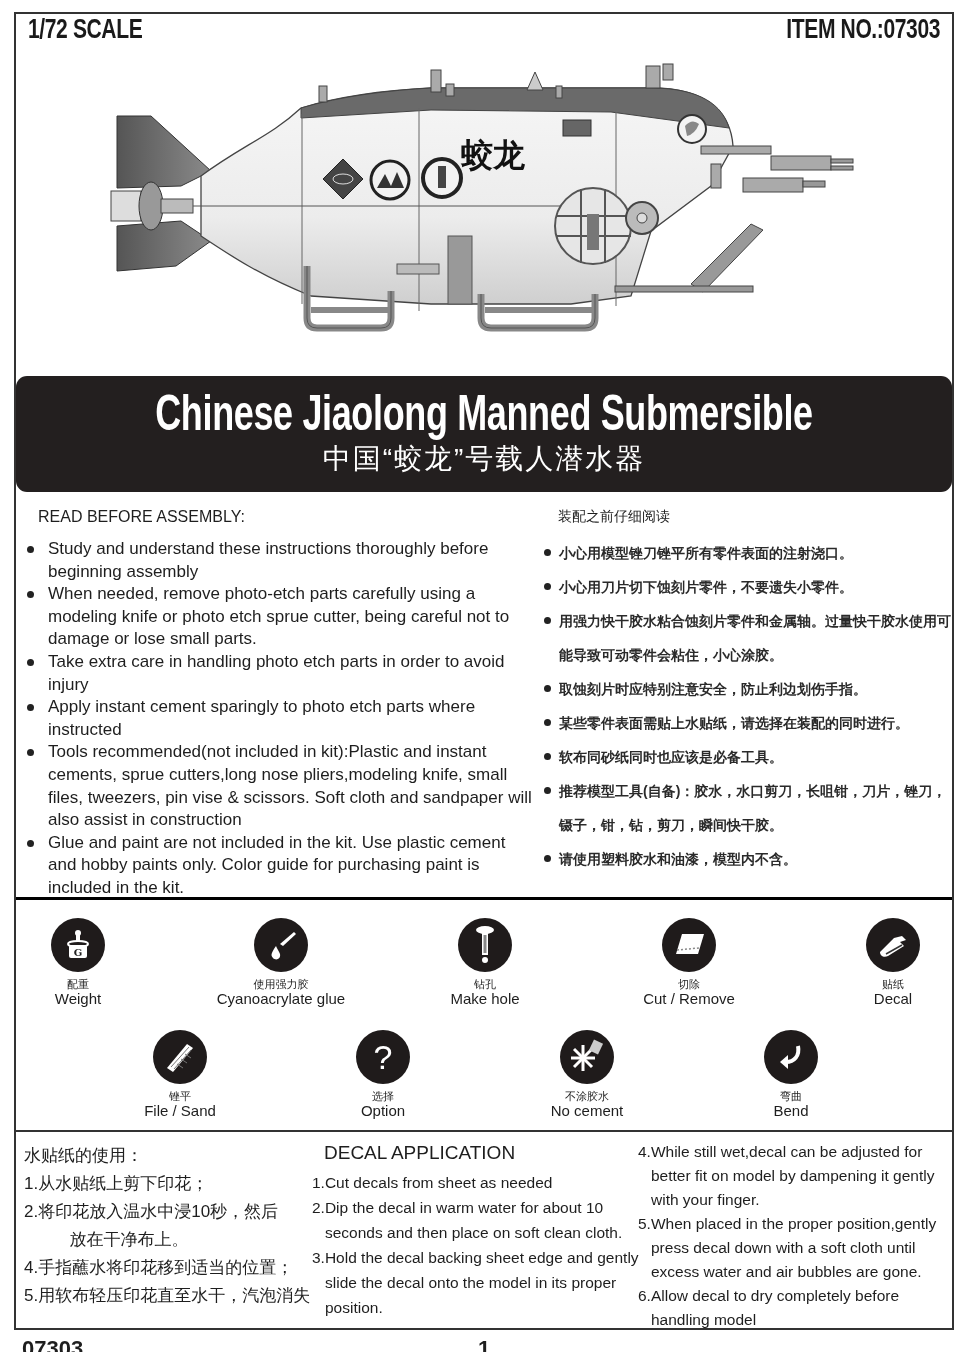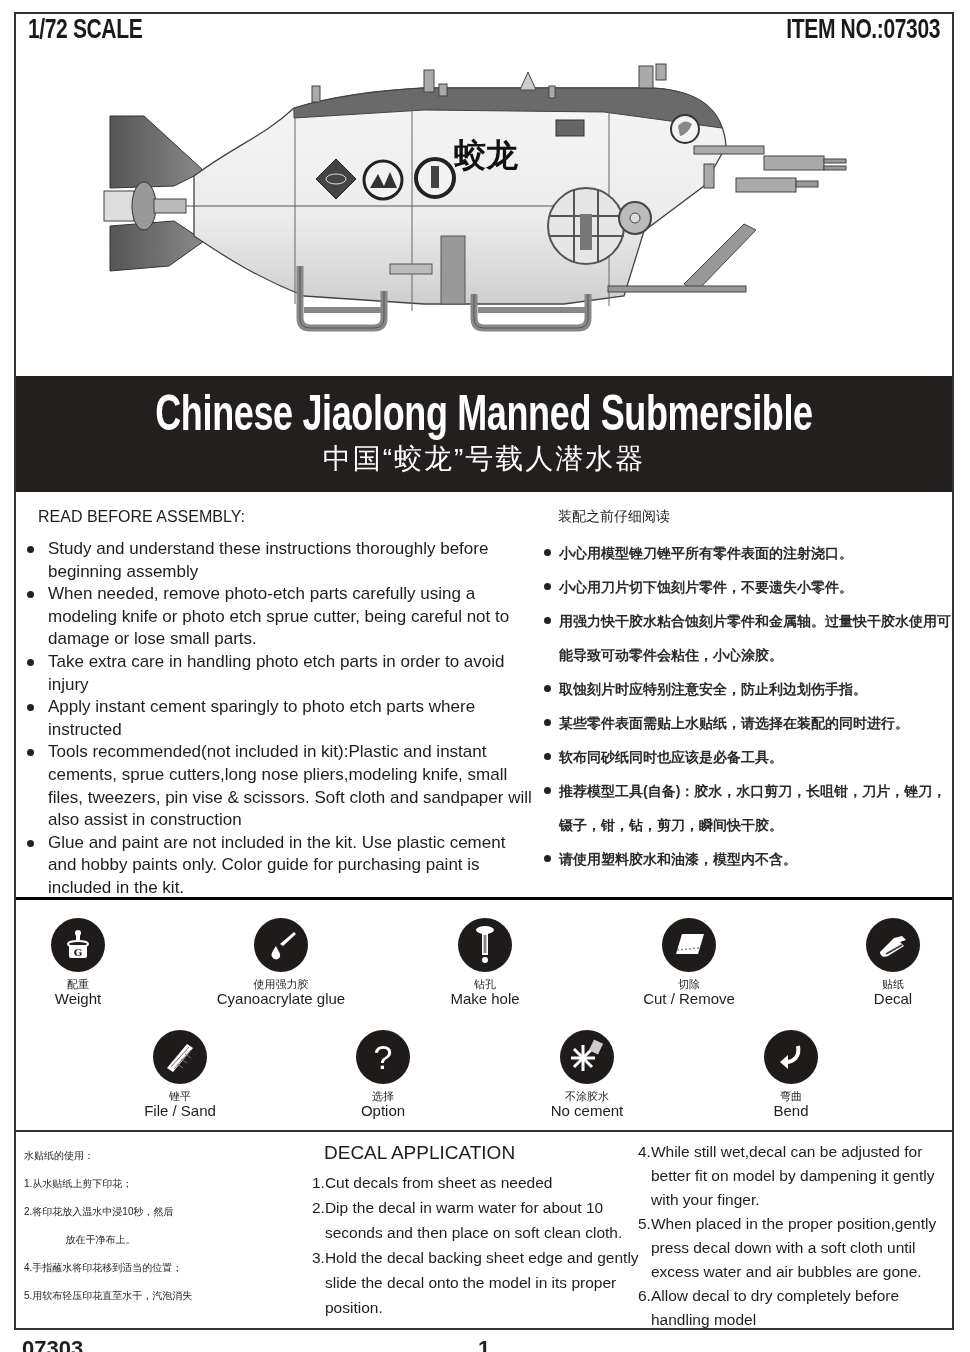--- a/index.html
+++ b/index.html
@@ -1,40 +1,40 @@
 <!DOCTYPE html>
 <html><head>
 <meta charset="utf-8">
 <style>
   html, body { margin: 0; padding: 0; background: #ffffff; }
   body { width: 970px; height: 1352px; position: relative; overflow: hidden; font-family: "Liberation Sans", sans-serif; color: #1e1e1e; }
   .frame { position: absolute; left: 14px; top: 12px; width: 940px; height: 1318px; border: 2px solid #333; box-sizing: border-box; }
   .hdr { position: absolute; top: 14px; font-family: "Liberation Sans", sans-serif; font-weight: bold; font-size: 27px; transform: scaleX(0.78); letter-spacing: -0.5px; color: #1a1a1a; }
   .hdr.left { left: 28px; transform-origin: left top; }
   .hdr.right { right: 30px; transform-origin: right top; }
-  .illus { position: absolute; left: 4px; top: 56px; width: 936px; height: 320px; }
-  .banner { position: absolute; left: 16px; top: 376px; width: 936px; height: 116px; background: #231f1f; color: #fff; text-align: center; }
+  .illus { position: absolute; left: 11px; top: 56px; width: 936px; height: 320px; }
+  .banner { position: absolute; left: 16px; top: 376px; width: 936px; height: 116px; background: #231f1f; color: #fff; text-align: center; border-radius: 11px; }
   .banner .en { font-weight: bold; font-size: 50px; line-height: 50px; margin-top: 12px; transform: scaleX(0.72); letter-spacing: -0.5px; white-space: nowrap; }
   .banner .zh { font-size: 28px; line-height: 34px; margin-top: 4px; letter-spacing: 2px; }
   .sec1 { position: absolute; left: 16px; top: 492px; width: 936px; height: 408px; border-bottom: 3px solid #000000; box-sizing: border-box; }
   .read-title { position: absolute; left: 22px; top: 16px; font-size: 16px; }
   .en-list { position: absolute; left: 8px; top: 46px; width: 510px; font-size: 17px; line-height: 22.6px; }
   .en-list .item { position: relative; padding-left: 24px; }
   .bullet { position: absolute; left: 3px; top: 8px; width: 7px; height: 7px; border-radius: 50%; background: #222; }
   .zh-title { position: absolute; left: 542px; top: 16px; font-size: 14px; }
   .zh-list { position: absolute; left: 525px; top: 44px; width: 410px; font-size: 14px; line-height: 34px; font-weight: bold; color: #2a2a2a; }
   .zh-list .item { position: relative; padding-left: 18px; }
   .zh-list .bullet { left: 3px; top: 13px; }
   .icons { position: absolute; left: 16px; top: 900px; width: 936px; height: 232px; border-bottom: 2px solid #333; box-sizing: border-box; }
   .icon-cell { position: absolute; width: 180px; text-align: center; }
   .icon-circle { width: 54px; height: 54px; border-radius: 50%; background: #1f1b1b; margin: 0 auto; display: flex; align-items: center; justify-content: center; }
   .icon-zh { font-size: 11px; margin-top: 6px; line-height: 13px; }
   .icon-en { font-size: 15px; line-height: 16px; }
   .decal { position: absolute; left: 16px; top: 1132px; width: 936px; height: 196px; }
-  .dz { position: absolute; left: 8px; top: 10px; font-size: 10px; line-height: 28px; }
+  .dz { position: absolute; left: 8px; top: 10px; font-size: 17px; line-height: 28px; }
   .de-title { position: absolute; left: 308px; top: 10px; font-size: 19px; }
   .de-list { position: absolute; left: 296px; top: 38px; width: 330px; font-size: 15.5px; line-height: 25px; }
   .de-list2 { position: absolute; left: 622px; top: 8px; width: 320px; font-size: 15.5px; line-height: 24px; }
   .hang { padding-left: 13px; text-indent: -13px; }
   .footer { position: absolute; top: 1336px; font-weight: bold; font-size: 22px; }
 </style>
 </head>
 <body>
 
 <div class="frame"></div>

